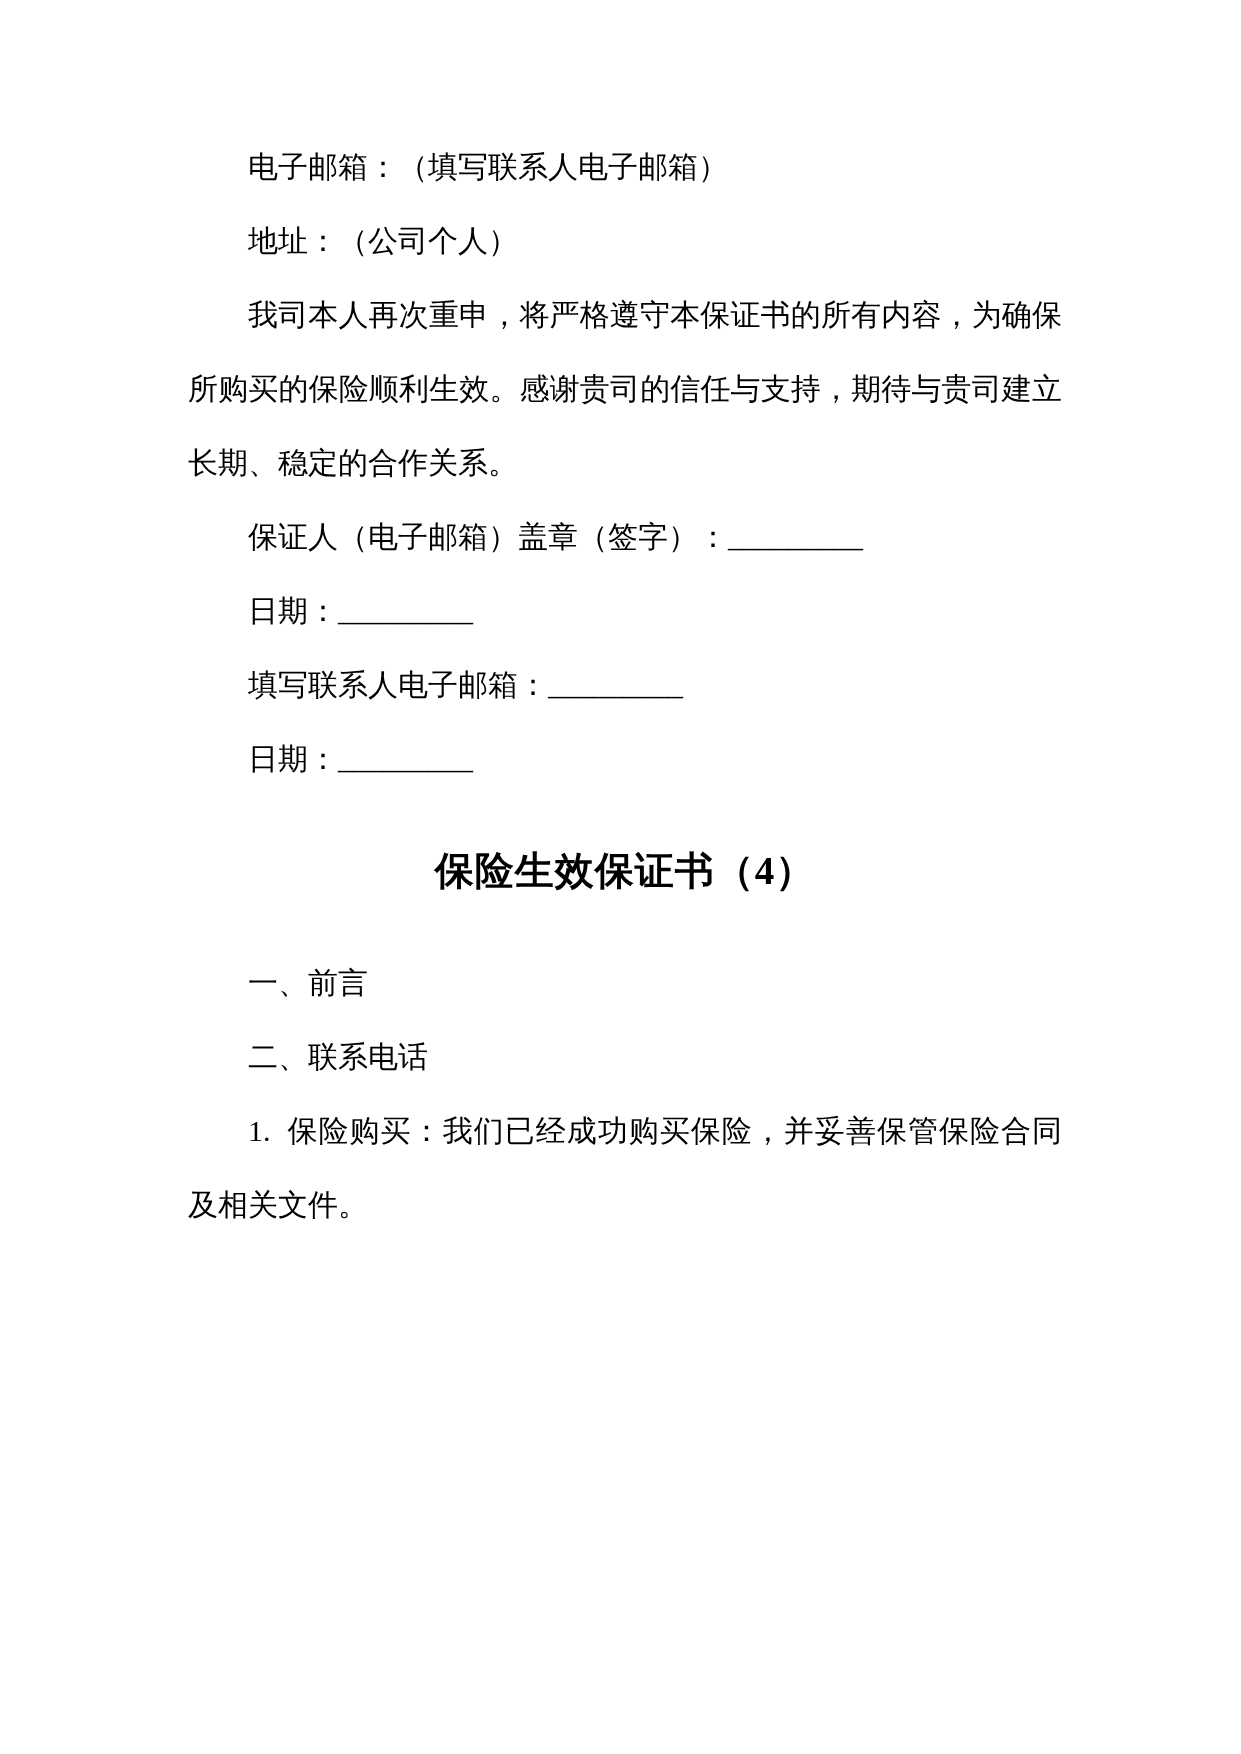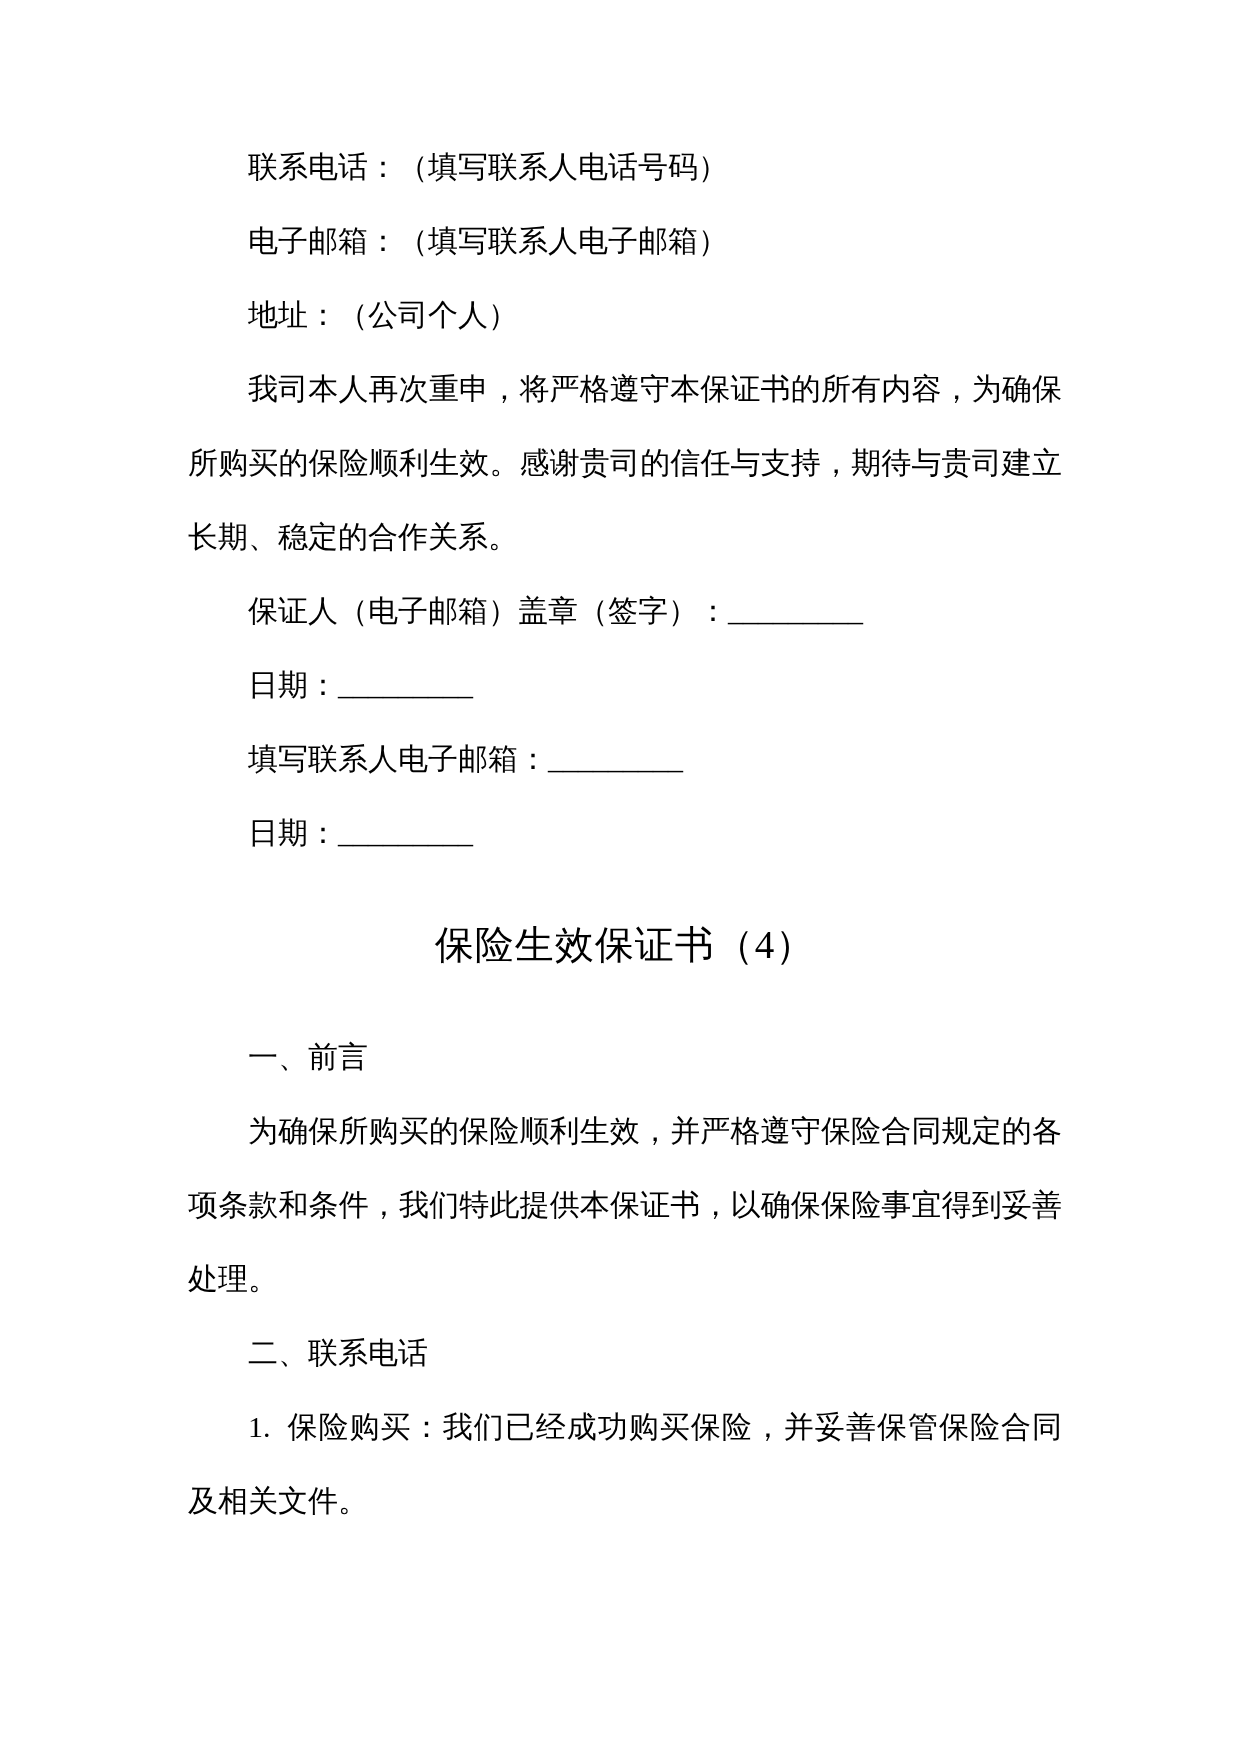--- a/index.html
+++ b/index.html
@@ -33,54 +33,52 @@
   .indent {
     text-indent: 60px;
   }
   .justify {
     text-align: justify;
   }
   .doc-title {
     margin: 0;
     padding: 0;
     font-size: 39px;
-    font-weight: normal;
+    font-weight: bold;
     line-height: 150px;
     text-align: center;
     text-indent: 0;
     letter-spacing: 1px;
   }
 </style>
 </head>
 <body>
 
 <div class="page">
   <section class="doc-body">
 
-    <p class="indent">联系电话：（填写联系人电话号码）</p>
 
     <p class="indent">电子邮箱：（填写联系人电子邮箱）</p>
 
     <p class="indent">地址：（公司个人）</p>
 
     <p class="indent justify">我司本人再次重申，将严格遵守本保证书的所有内容，为确保所购买的保险顺利生效。感谢贵司的信任与支持，期待与贵司建立长期、稳定的合作关系。</p>
 
     <p class="indent">保证人（电子邮箱）盖章（签字）：_________</p>
 
     <p class="indent">日期：_________</p>
 
     <p class="indent">填写联系人电子邮箱：_________</p>
 
     <p class="indent">日期：_________</p>
 
     <h1 class="doc-title">保险生效保证书（4）</h1>
 
 
     <p class="indent">一、前言</p>
 
-    <p class="indent justify">为确保所购买的保险顺利生效，并严格遵守保险合同规定的各项条款和条件，我们特此提供本保证书，以确保保险事宜得到妥善处理。</p>
 
     <p class="indent">二、联系电话</p>
 
     <p class="indent justify">1.&nbsp;&nbsp;保险购买：我们已经成功购买保险，并妥善保管保险合同及相关文件。</p>
 
   </section>
 </div>
 
 </body></html>

